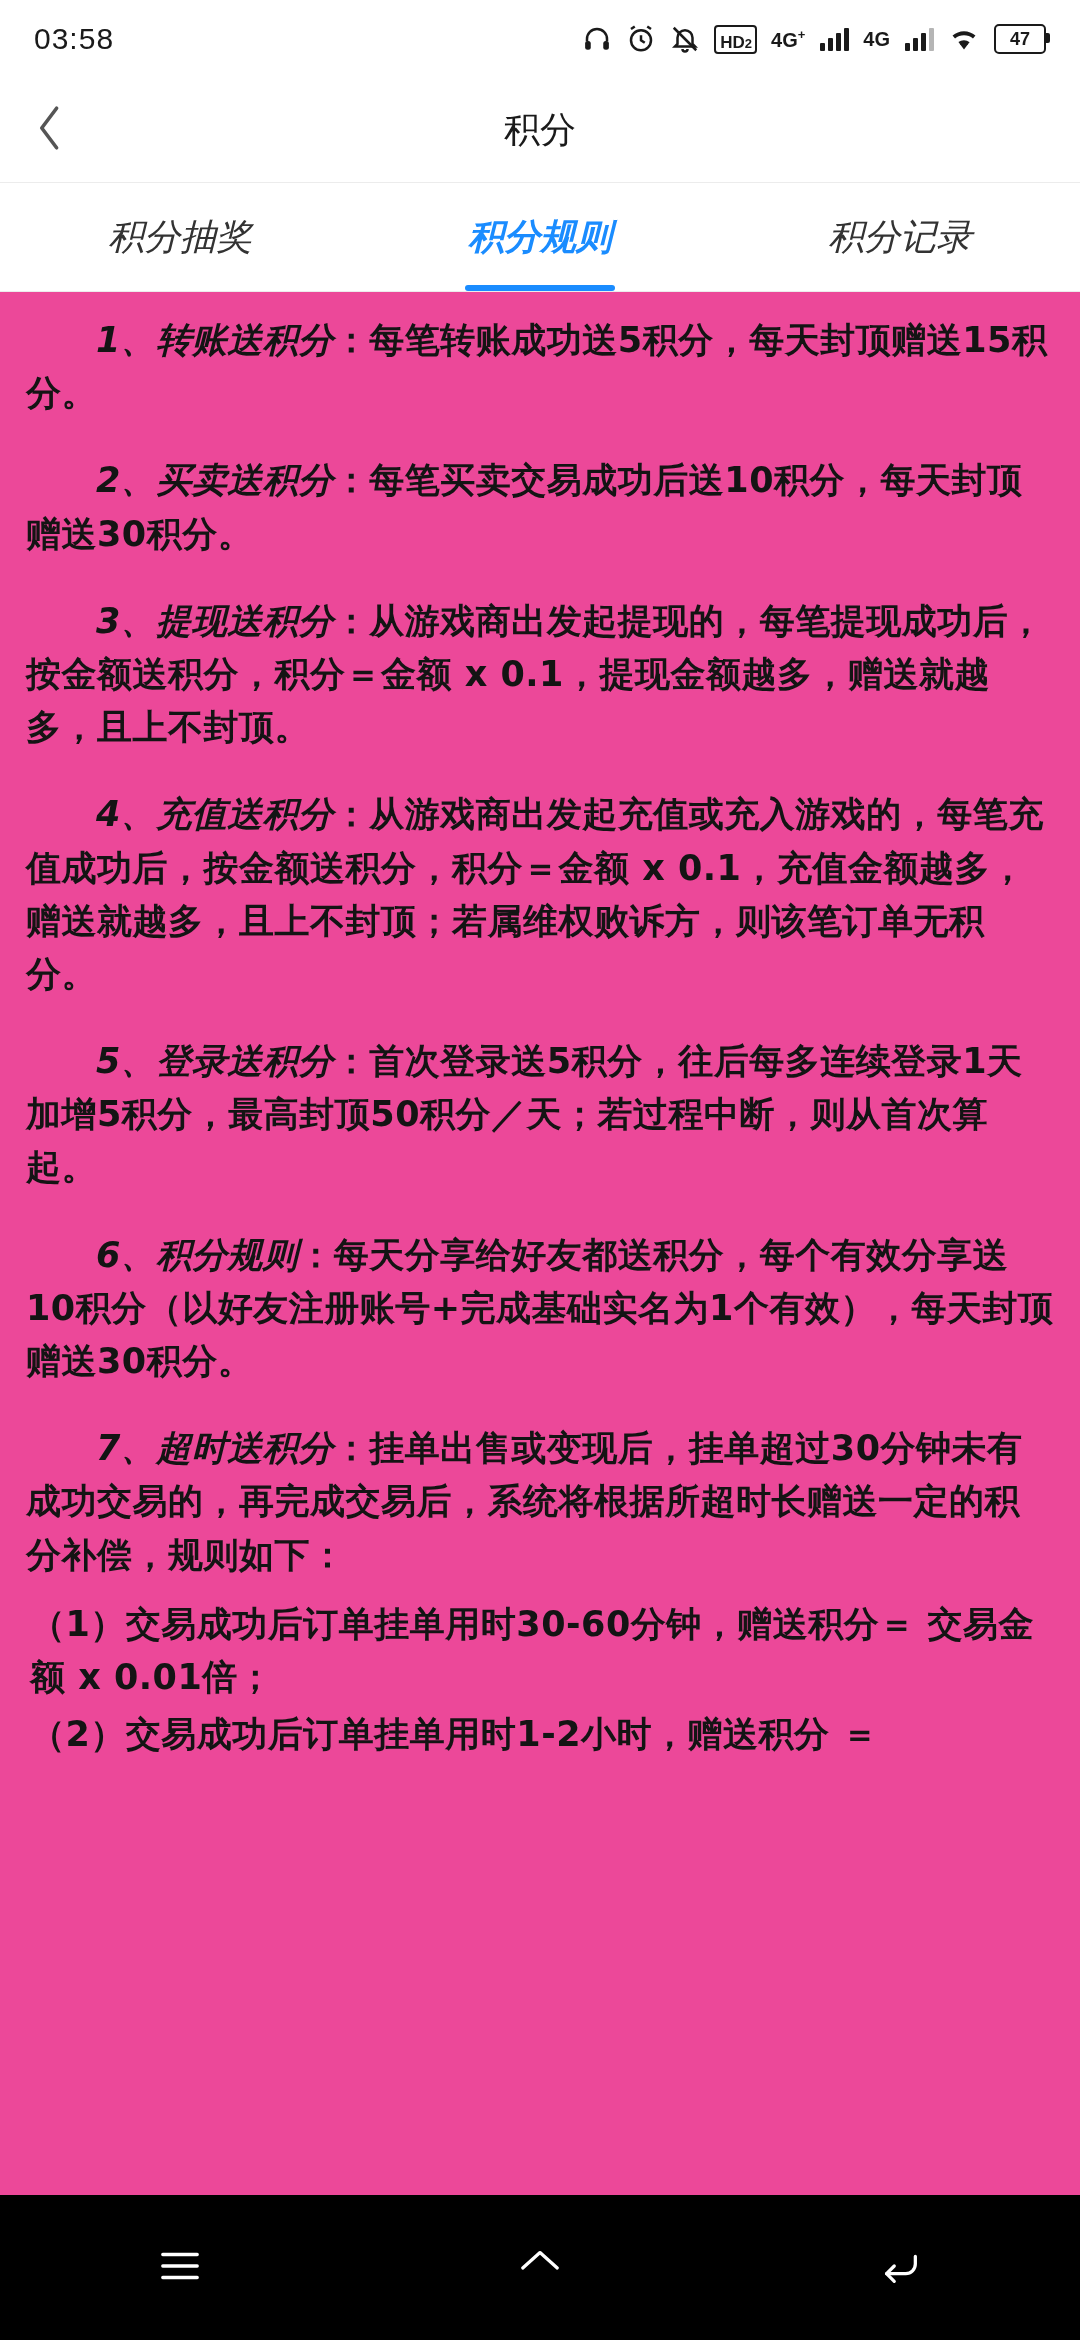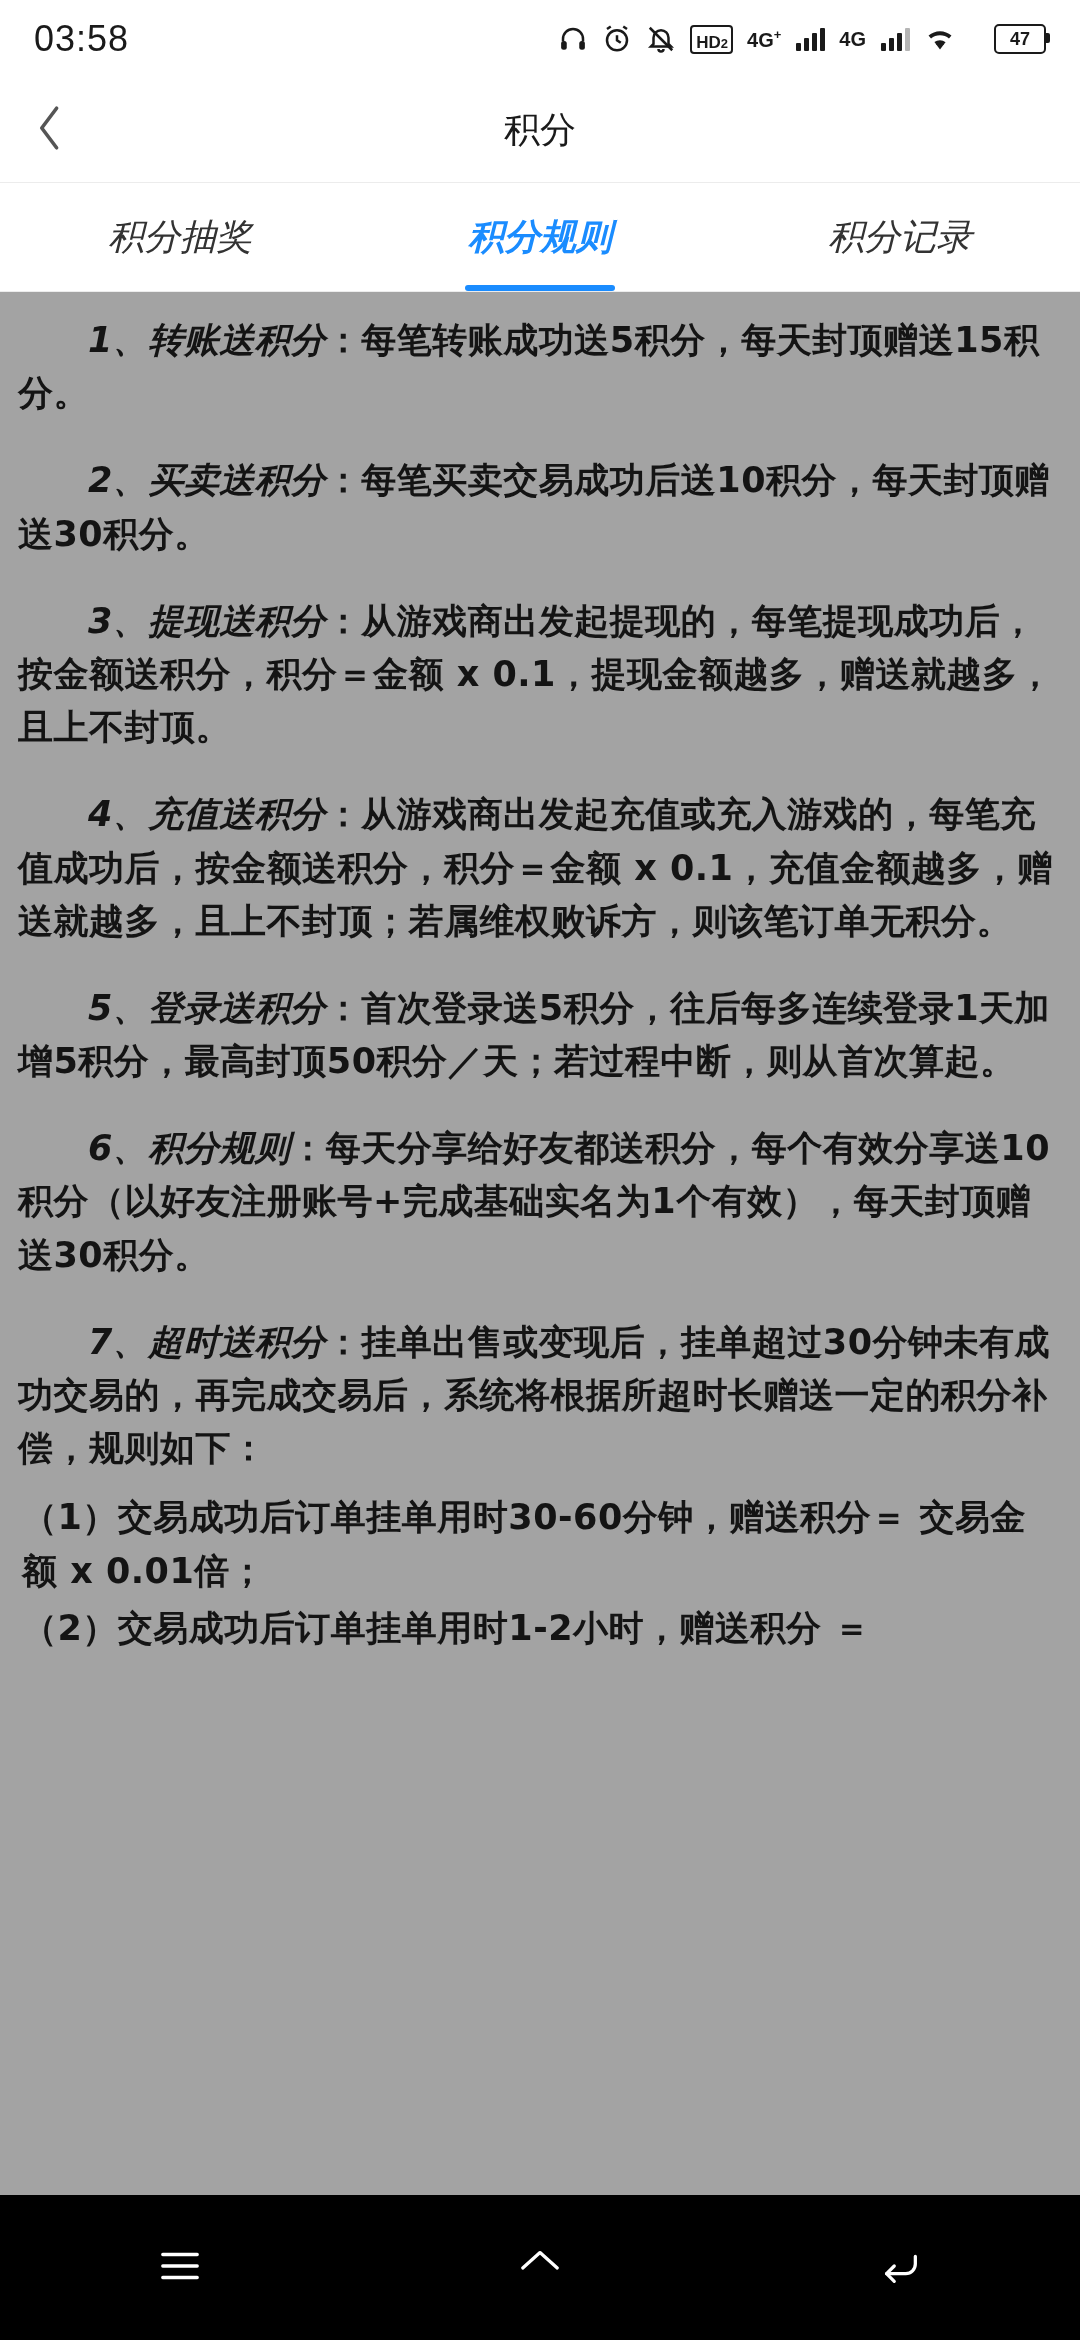--- a/index.html
+++ b/index.html
@@ -19,21 +19,21 @@
   .status-bar {
     height: 78px;
     display: flex;
     align-items: center;
     justify-content: space-between;
     padding: 0 34px;
     box-sizing: border-box;
     background: #ffffff;
   }
   .status-time {
-    font-size: 36px;
+    font-size: 30px;
     color: #1a1a1a;
     letter-spacing: 1px;
     font-family: "Liberation Sans", sans-serif;
   }
   .status-icons {
     display: flex;
     align-items: center;
     gap: 14px;
   }
   .status-icons svg { display: block; }
@@ -58,21 +58,20 @@
   }
   .batt {
     width: 48px;
     height: 26px;
     border: 2.5px solid #1a1a1a;
     border-radius: 5px;
     position: relative;
     display: flex;
     align-items: center;
     justify-content: center;
-    margin-left: 24px;
   }
   .batt::after {
     content: "";
     position: absolute;
     right: -6px;
     top: 7px;
     width: 4px;
     height: 10px;
     background: #1a1a1a;
     border-radius: 0 2px 2px 0;
@@ -142,25 +141,25 @@
     left: 50%;
     transform: translateX(-50%);
     width: 150px;
     height: 6px;
     background: #1a8cff;
     border-radius: 3px;
   }
 
   
   .content {
-    padding: 22px 26px 0 18px;
+    padding: 22px 26px 0 26px;
     box-sizing: border-box;
     height: 1905px;
     overflow: hidden;
-    background: #a3a3a3;
+    background: #ec4899;
   }
   .rule-p {
     font-size: 35px;
     line-height: 1.52;
     color: #141414;
     margin: 0 0 34px 0;
     text-indent: 70px;
     letter-spacing: 0.5px;
     font-family: "DejaVu Sans", sans-serif;
     font-weight: bold;

